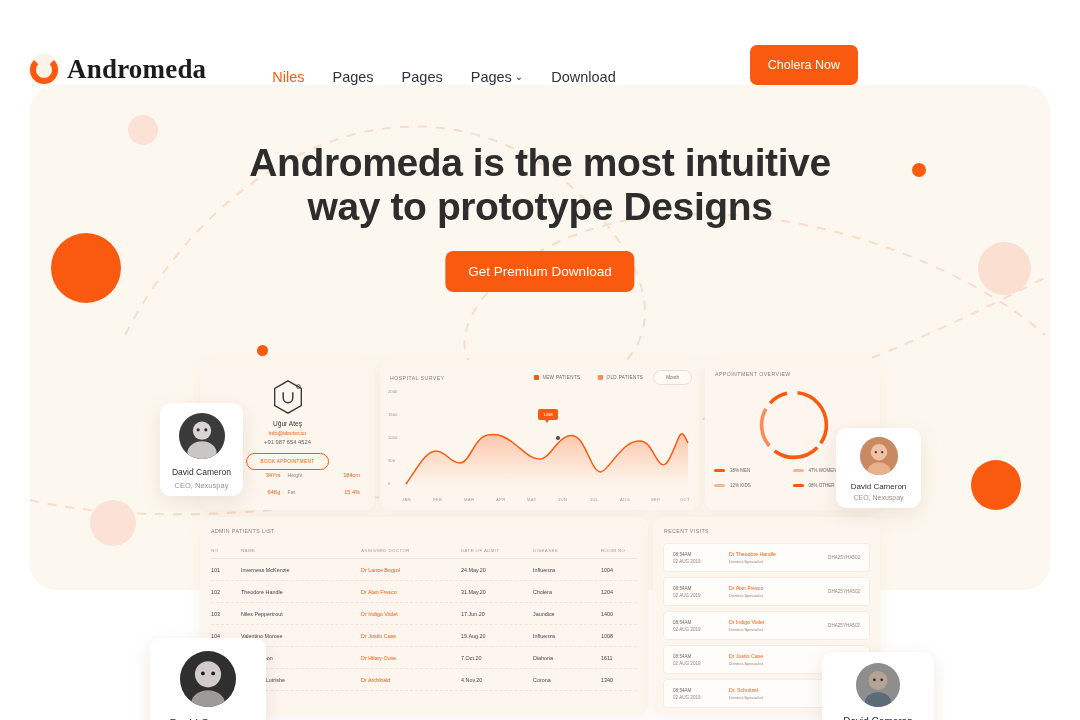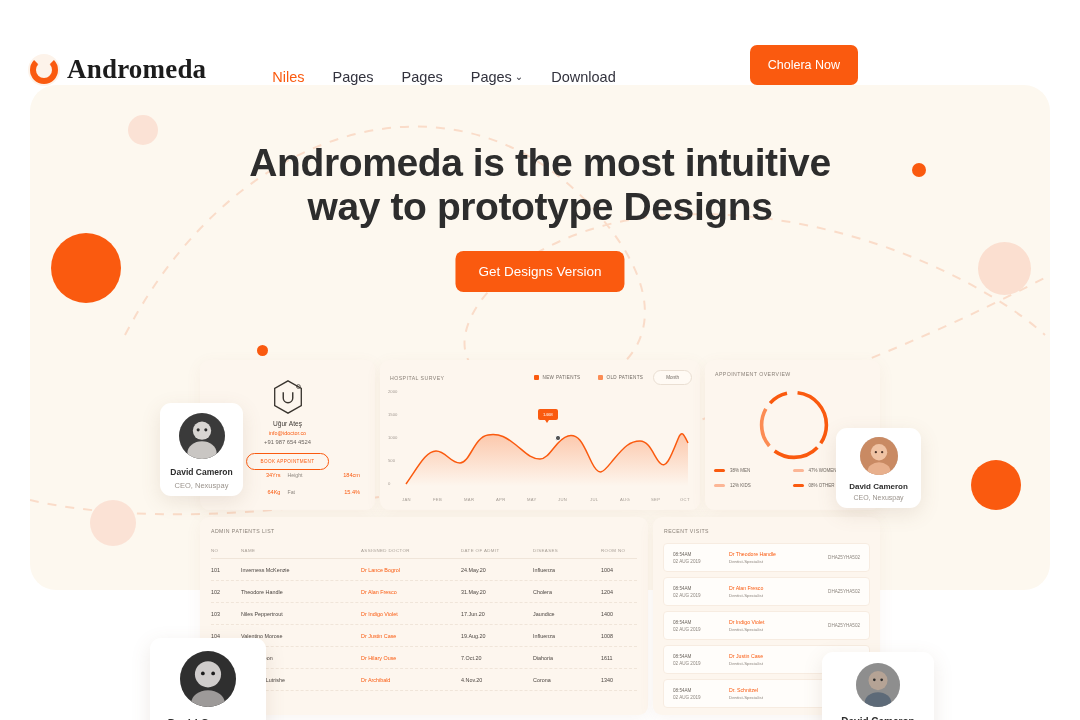--- a/index.html
+++ b/index.html
@@ -171,21 +171,21 @@
   .v-doc .s { font-size: 4.4px; color: #8d867f; margin-top: 2px; }
   .v-code { font-size: 4.6px; color: #8d867f; }
 
   
   .tcard {
     position: absolute; background: #fff; border-radius: 11px;
     box-shadow: 0 6px 20px rgba(120,90,70,.13); z-index: 30;
     display: flex; flex-direction: column; align-items: center;
   }
   .tcard .ava { border-radius: 50%; overflow: hidden; background: #ddd; }
-  .tcard .nm { font-weight: 700; color: #2d2d2d; }
+  .tcard .nm { font-weight: 400; color: #2d2d2d; }
   .tcard .rl { color: #9a938c; }
 
   .tc-1 { left: 160px; top: 403px; width: 83px; height: 93px; padding-top: 10px; }
   .tc-1 .ava { width: 46px; height: 46px; }
   .tc-1 .nm { font-size: 8.5px; margin-top: 8px; }
   .tc-1 .rl { font-size: 7.5px; margin-top: 4px; }
 
   .tc-2 { left: 836px; top: 428px; width: 85px; height: 80px; padding-top: 9px; }
   .tc-2 .ava { width: 38px; height: 38px; }
   .tc-2 .nm { font-size: 8px; margin-top: 7px; }
@@ -246,21 +246,21 @@
     <span class="deco d-orange-sm"></span>
     <span class="deco d-peach-2"></span>
     <span class="deco d-peach-3"></span>
     <span class="deco d-orange-lg2"></span>
     <span class="deco d-orange-xs"></span>
 
     <div class="hero-title">
       <div>Andromeda is the most intuitive</div>
       <div>way to prototype Designs</div>
     </div>
-    <button class="hero-cta">Get Designs Version</button>
+    <button class="hero-cta">Get Premium Download</button>
   </div>
 
   <div class="mock">
 
     <div class="panel p-profile">
       <svg class="hexlogo" width="38" height="38" viewBox="0 0 40 40">
         <polygon points="20,3 34,11 34,29 20,37 6,29 6,11" fill="none" stroke="#3a352f" stroke-width="1.4"></polygon>
         <path d="M15 15 v6 a5 5 0 0 0 10 0 v-6" fill="none" stroke="#3a352f" stroke-width="1.5"></path>
         <circle cx="31" cy="9" r="2" fill="none" stroke="#3a352f" stroke-width=".8"></circle>
       </svg>

